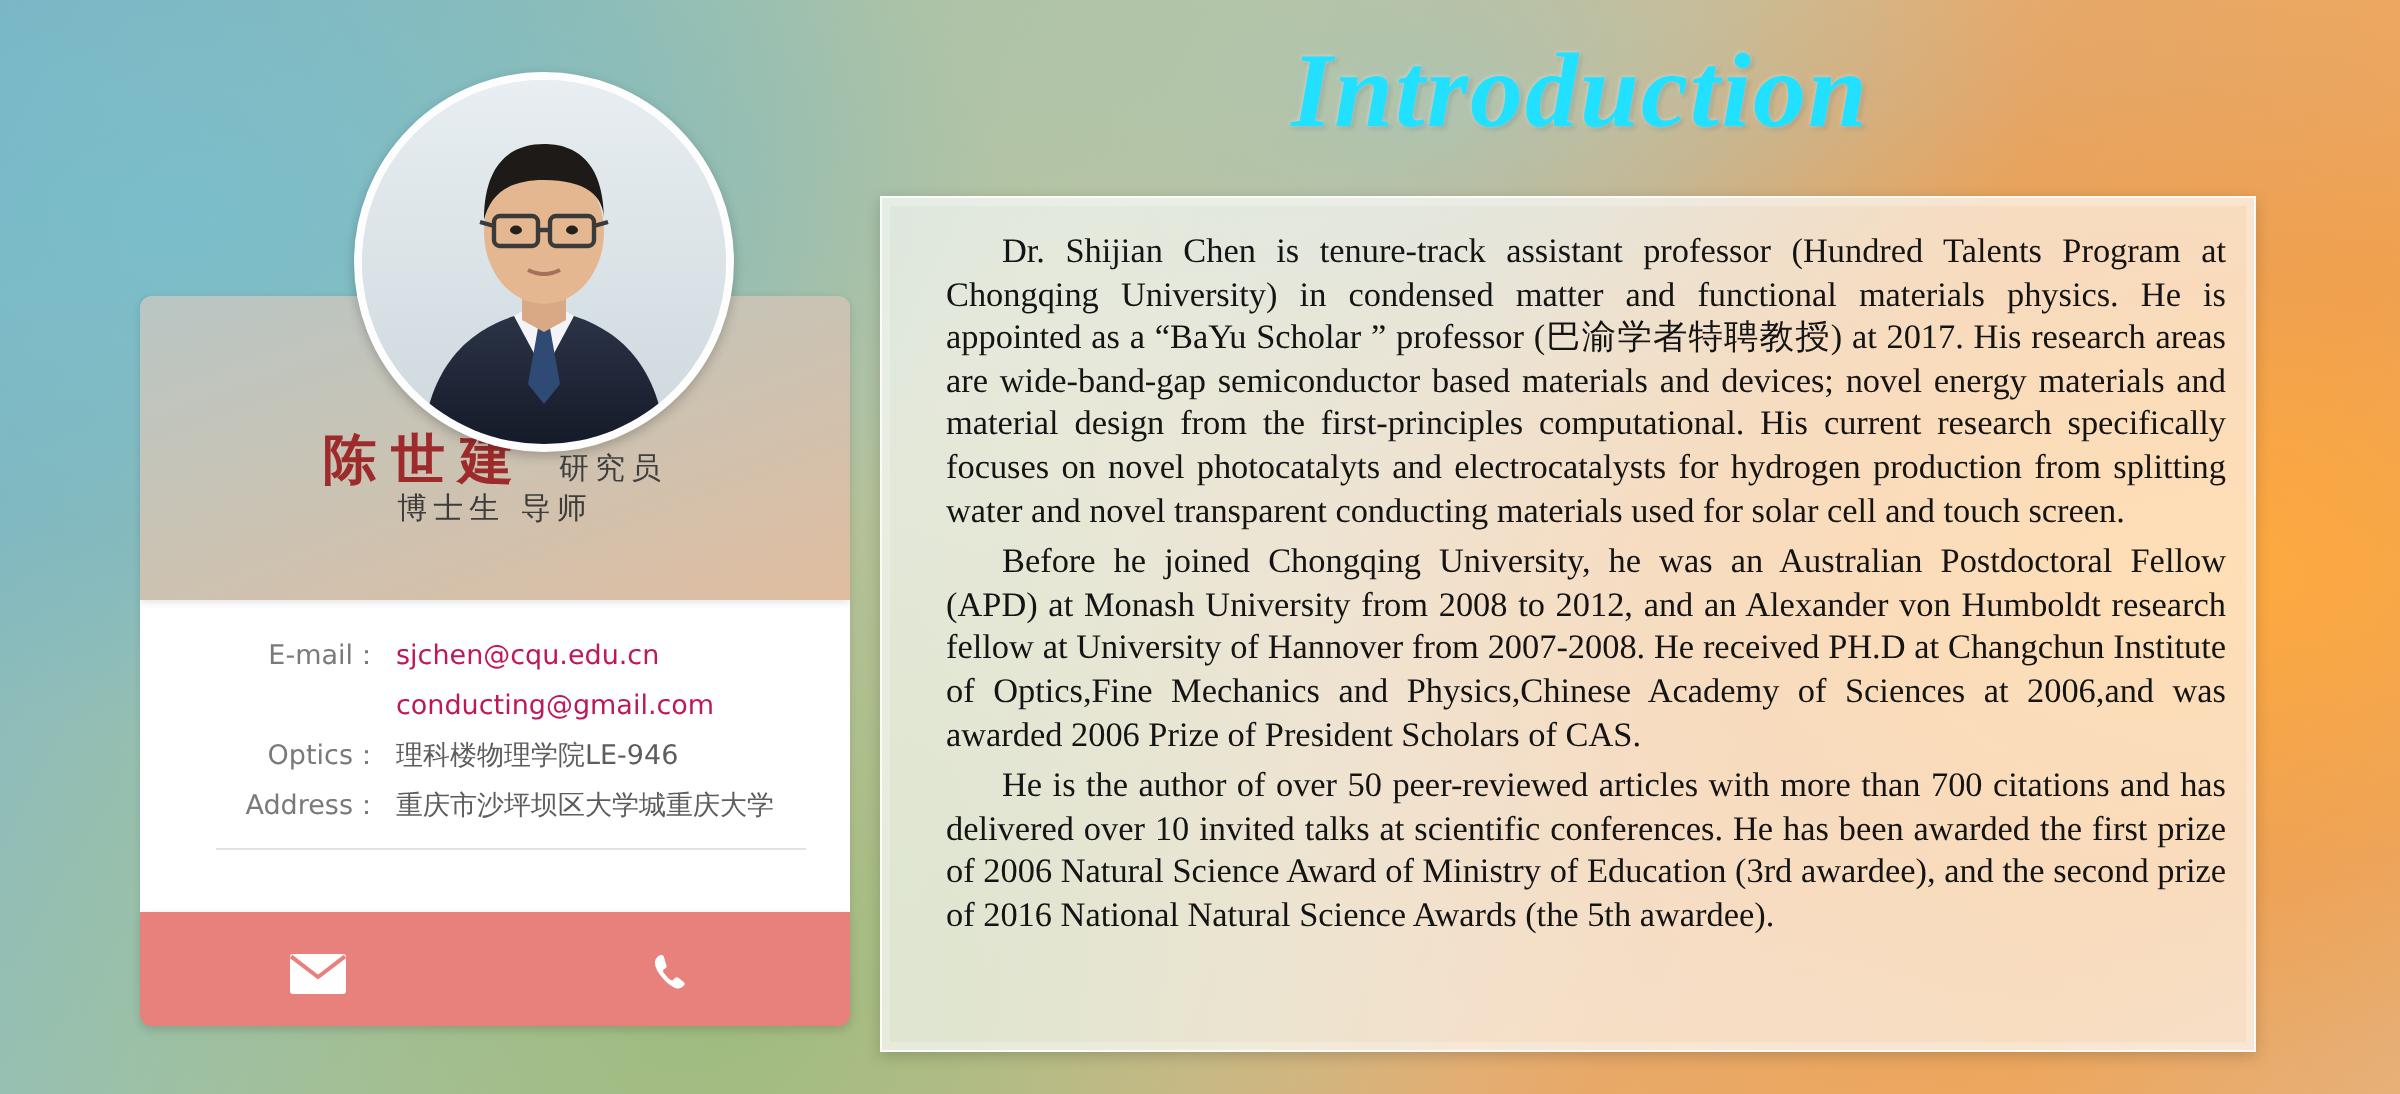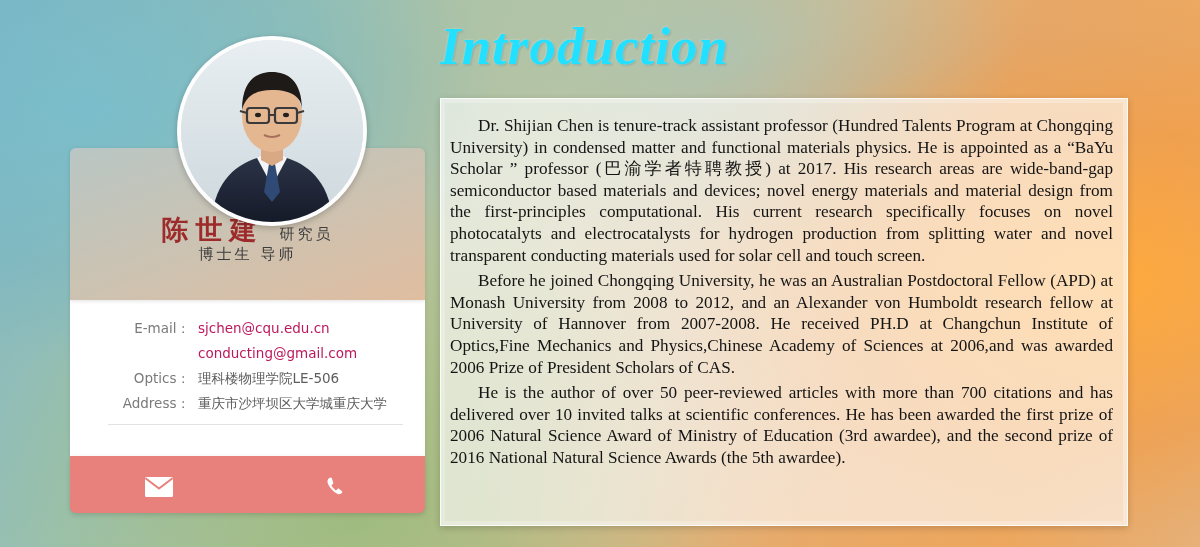--- a/index.html
+++ b/index.html
@@ -136,40 +136,40 @@
     position: relative;
   }
   .foot-btn svg { vertical-align: middle; }
 
   
   #intro-title {
     position: absolute;
     left: 440px;
     top: 16px;
     width: 700px;
-    text-align: left;
+    text-align: center;
     font-family: "Liberation Serif", serif;
     font-size: 53px;
     font-weight: bold;
     font-style: italic;
     color: #22e0ff;
     text-shadow: 0 0 2px rgba(255,255,255,0.55), 1px 1px 2px rgba(0,60,80,0.25);
     letter-spacing: 1px;
   }
   #intro-box {
     position: absolute;
     left: 440px;
     top: 98px;
     width: 688px;
     height: 428px;
     background: rgba(255,255,255,0.62);
     border: 1px solid rgba(255,255,255,0.85);
     box-shadow: 0 2px 7px rgba(0,0,0,0.18), inset 0 0 0 4px rgba(255,255,255,0.25);
     box-sizing: border-box;
-    padding: 16px 14px 10px 9px;
+    padding: 16px 14px 10px 32px;
   }
   #intro-box p {
     margin: 0 0 4px 0;
     font-family: "Liberation Serif", serif;
     font-size: 17.2px;
     line-height: 21.6px;
     color: #141414;
     text-indent: 28px;
     text-align: justify;
   }
@@ -234,21 +234,21 @@
       <div class="info-row">
         <span class="info-label">E-mail：</span>
         <span class="info-value mail">sjchen@cqu.edu.cn</span>
       </div>
       <div class="info-row">
         <span class="info-label"></span>
         <span class="info-value mail">conducting@gmail.com</span>
       </div>
       <div class="info-row">
         <span class="info-label">Optics：</span>
-        <span class="info-value">理科楼物理学院LE-506</span>
+        <span class="info-value">理科楼物理学院LE-946</span>
       </div>
       <div class="info-row">
         <span class="info-label">Address：</span>
         <span class="info-value">重庆市沙坪坝区大学城重庆大学</span>
       </div>
       <div class="divider"></div>
     </div>
 
     <div class="card-foot">
       <div class="foot-btn">

